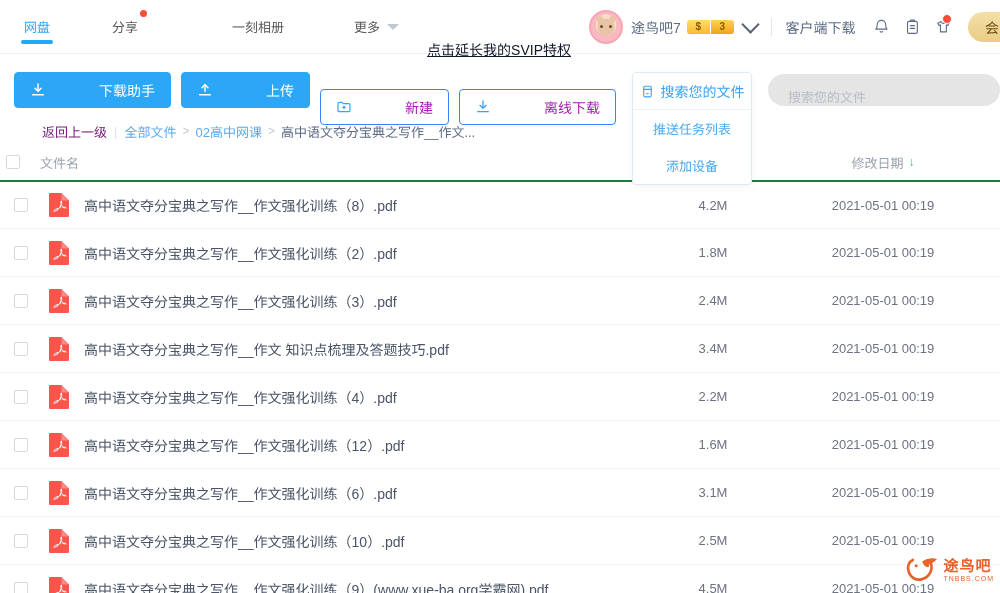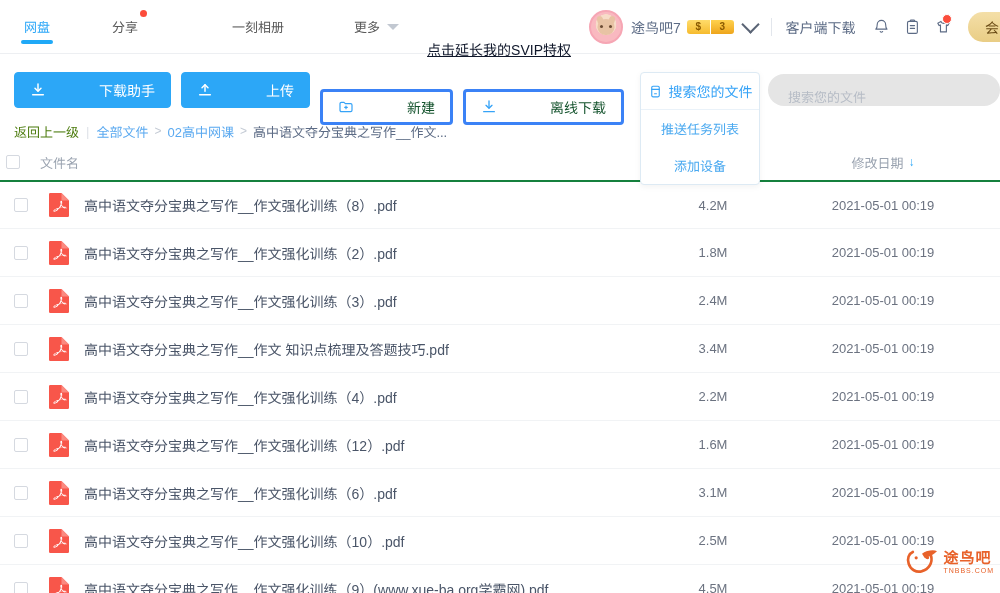--- a/index.html
+++ b/index.html
@@ -87,21 +87,21 @@
   .toolbar{
     display:flex;align-items:center;padding:14px 0 0 14px;height:44px;box-sizing:content-box;
   }
   .btn{
     height:36px;border-radius:4px;display:flex;align-items:center;
     padding:0 15px;font-size:14px;cursor:pointer;white-space:nowrap;
     margin-right:10px;box-sizing:border-box;gap:46px;
   }
   .btn svg{width:16px;height:16px;margin-right:7px;display:block;flex:none;}
   .btn.primary{background:#2ca7f7;color:#fff;border:1px solid #2ca7f7;}
-  .btn.ghost{background:#fff;color:#14532d;border:3px solid #3b82f6;margin-top:33px;}
+  .btn.ghost{background:#fff;color:#a21caf;border:1px solid #3b82f6;margin-top:33px;}
   .btn.ghost svg{color:#36a3f7;}
 
   .push-wrap{position:relative;margin-left:6px;}
   .push-box{
     position:absolute;top:0;left:0;width:118px;
     background:#fff;border:1px solid #ddeaf4;border-radius:4px;
     box-shadow:0 2px 6px rgba(0,0,0,.05);z-index:30;
   }
   .push-head{
     height:36px;display:flex;align-items:center;justify-content:center;
@@ -119,21 +119,21 @@
     display:flex;align-items:flex-end;padding:0 18px;box-sizing:border-box;
   }
   .search-box input{
     border:0;outline:0;background:transparent;width:100%;
     font-size:13px;color:#6a7280;font-family:inherit;
   }
   .search-box input::placeholder{color:#b6bcc6;}
 
   
   .crumbs{display:flex;align-items:center;padding:6px 0 0 14px;height:26px;font-size:13px;}
-  .crumb-back{color:#4d7c0f;cursor:pointer;}
+  .crumb-back{color:#701a75;cursor:pointer;margin-left:28px;}
   .crumb-div{color:#dfe3e8;margin:0 7px;}
   .crumb{color:#5aa9f0;cursor:pointer;white-space:nowrap;}
   .crumb.last{color:#5c6b85;cursor:default;}
   .crumb-sep{color:#c3cad4;margin:0 6px;font-size:12px;}
 
   
   .thead{
     display:flex;align-items:center;height:36px;padding:0 22px 0 6px;
     font-size:13px;color:#9aa3b0;
   }
@@ -152,21 +152,21 @@
     border-top:1px solid #f1f3f5;box-sizing:border-box;cursor:pointer;
   }
   .row:first-child{border-top:2px solid #15803d;}
   .pdf-ico{width:22px;height:26px;margin-left:20px;flex:none;}
   .fname{margin-left:14px;flex:1;font-size:14px;color:#4a5568;white-space:nowrap;overflow:hidden;}
   .fsize{width:150px;text-align:center;font-size:13px;color:#6b7280;}
   .fdate{width:190px;text-align:center;font-size:13px;color:#6b7280;}
 
   
   .watermark{
-    position:absolute;right:6px;bottom:16px;display:flex;align-items:center;
+    position:absolute;right:6px;bottom:8px;display:flex;align-items:center;
     gap:4px;z-index:40;pointer-events:none;
   }
   .wm-mark{width:34px;height:30px;}
   .wm-text{display:flex;flex-direction:column;line-height:1;}
   .wm-cn{font-size:15px;font-weight:bold;color:#e8622a;letter-spacing:1px;}
   .wm-en{font-size:7px;color:#e8622a;letter-spacing:1px;margin-top:2px;}
 </style>
 </head>
 <body>
 

